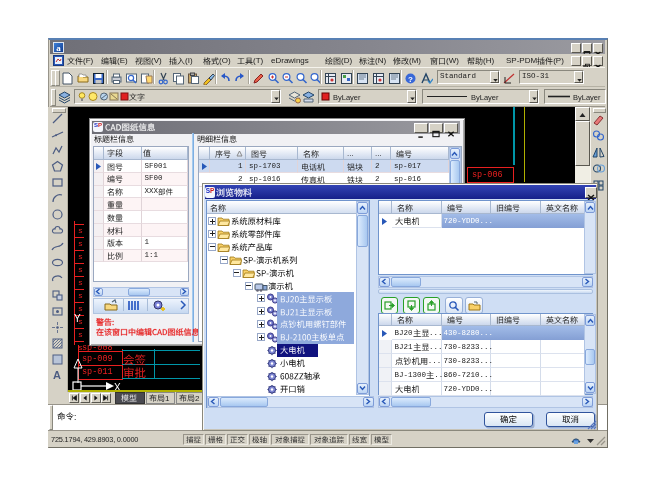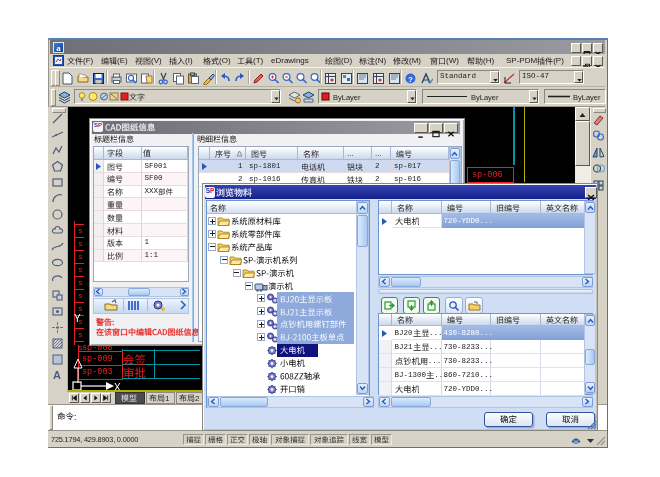--- a/index.html
+++ b/index.html
@@ -375,21 +375,21 @@
     </div>
     <div style="position:absolute;left:490px;top:71px;width:9px;height:12px;background:#d6d2c6;border:1px solid;border-color:#fff #5a5850 #5a5850 #fff;box-sizing:border-box"><svg width="9" height="12" viewBox="0 0 10 10">
         <path d="M2.5 4l2.5 3 2.5-3z" fill="#222"></path>
       </svg></div>
     <div style="position:absolute;left:503px;top:71px;width:13px;height:13px"><svg width="13" height="13" viewBox="0 0 13 13">
         <path d="M1 11L11 2" stroke="#c03030" stroke-width="1.2"></path>
         <path d="M2 5v6h6" stroke="#222" fill="none"></path>
       </svg></div>
     <div style="position:absolute;left:519px;top:70px;width:65px;height:14px;background:#d6d2c6;border:1px solid;border-color:#8a887e #fff #fff #8a887e;box-sizing:border-box"></div>
     <div style="position:absolute;left:522px;top:72.75px;display:flex;align-items:flex-end;height:7.5px">
-      <span style="font:normal 7.5px 'Liberation Mono',monospace;color:#222;white-space:pre;line-height:7.5px">ISO-47</span>
+      <span style="font:normal 7.5px 'Liberation Mono',monospace;color:#222;white-space:pre;line-height:7.5px">ISO-31</span>
     </div>
     <div style="position:absolute;left:574px;top:71px;width:9px;height:12px;background:#d6d2c6;border:1px solid;border-color:#fff #5a5850 #5a5850 #fff;box-sizing:border-box"><svg width="9" height="12" viewBox="0 0 10 10">
         <path d="M2.5 4l2.5 3 2.5-3z" fill="#222"></path>
       </svg></div>
     <div style="position:absolute;left:50px;top:87px;width:555px;height:20px;background:#d6d2c6;border-bottom:1px solid #98948a;box-sizing:border-box"></div>
     <div style="position:absolute;left:51px;top:89px;width:3px;height:15px;border:1px solid;border-color:#fff #8a887e #8a887e #fff"></div>
     <div style="position:absolute;left:58px;top:90px;width:13px;height:13px"><svg width="13" height="13" viewBox="0 0 13 13">
         <path d="M6.5 1L12 4 6.5 7 1 4z" fill="#88b0e0" stroke="#246"></path>
         <path d="M1 6.5L6.5 9.5 12 6.5" fill="none" stroke="#246"></path>
         <path d="M1 9L6.5 12 12 9" fill="none" stroke="#246"></path>
@@ -587,21 +587,21 @@
     <div style="position:absolute;left:122px;top:364.2px;width:78px;height:1.2px;background:#0096a8"></div>
     <div style="position:absolute;left:122px;top:378px;width:78px;height:1.2px;background:#0096a8"></div>
     <div style="position:absolute;left:154px;top:349px;width:1.2px;height:30px;background:#0096a8"></div>
     <div style="position:absolute;left:82px;top:343.5px;display:flex;align-items:flex-start;height:23px">
       <span style="font:normal 8.5px 'Liberation Mono',monospace;color:#e82020;white-space:pre;line-height:8.5px">sp-008</span>
     </div>
     <div style="position:absolute;left:82px;top:354.5px;display:flex;align-items:flex-end;height:8.5px">
       <span style="font:normal 8.5px 'Liberation Mono',monospace;color:#e82020;white-space:pre;line-height:8.5px">sp-009</span>
     </div>
     <div style="position:absolute;left:82px;top:368.3px;display:flex;align-items:flex-end;height:8.5px">
-      <span style="font:normal 8.5px 'Liberation Mono',monospace;color:#e82020;white-space:pre;line-height:8.5px">sp-003</span>
+      <span style="font:normal 8.5px 'Liberation Mono',monospace;color:#e82020;white-space:pre;line-height:8.5px">sp-011</span>
     </div>
     <div style="position:absolute;left:123px;top:353.5px">
       <svg width="23.0" height="11.5" viewBox="0 0 2000 1000" style="fill:#e82020;flex:none;display:block">
         <use href="#g20250" transform="translate(0,880) scale(1,-1)"></use>
         <use href="#g31614" transform="translate(1000,880) scale(1,-1)"></use>
       </svg>
     </div>
     <div style="position:absolute;left:123px;top:367.2px">
       <svg width="23.0" height="11.5" viewBox="0 0 2000 1000" style="fill:#e82020;flex:none;display:block">
         <use href="#g23457" transform="translate(0,880) scale(1,-1)"></use>
@@ -1004,21 +1004,21 @@
     <div style="position:absolute;left:344px;top:160px;width:28px;height:13px;background:#cddaf0;border-right:1px solid #e0d4d8;border-bottom:1px solid #e8dce0;box-sizing:border-box"></div>
     <div style="position:absolute;left:372px;top:160px;width:19px;height:13px;background:#cddaf0;border-right:1px solid #e0d4d8;border-bottom:1px solid #e8dce0;box-sizing:border-box"></div>
     <div style="position:absolute;left:391px;top:160px;width:58px;height:13px;background:#cddaf0;border-right:1px solid #e0d4d8;border-bottom:1px solid #e8dce0;box-sizing:border-box"></div>
     <svg style="position:absolute;left:201px;top:162px" width="7" height="9" viewBox="0 0 7 9">
       <path d="M1 1l5 3.5L1 8z" fill="#2858b8"></path>
     </svg>
     <div style="position:absolute;left:238px;top:162.5px;display:flex;align-items:flex-end;height:7.5px">
       <span style="font:normal 7.5px 'Liberation Mono',monospace;color:#222;white-space:pre;line-height:7.5px">1</span>
     </div>
     <div style="position:absolute;left:249px;top:162.5px;display:flex;align-items:flex-end;height:7.5px">
-      <span style="font:normal 7.5px 'Liberation Mono',monospace;color:#222;white-space:pre;line-height:7.5px">sp-1801</span>
+      <span style="font:normal 7.5px 'Liberation Mono',monospace;color:#222;white-space:pre;line-height:7.5px">sp-1703</span>
     </div>
     <div style="position:absolute;left:301px;top:162.5px">
       <svg width="24.0" height="8" viewBox="0 0 3000 1000" style="fill:#222;flex:none;display:block">
         <use href="#g30005" transform="translate(0,880) scale(1,-1)"></use>
         <use href="#g35805" transform="translate(1000,880) scale(1,-1)"></use>
         <use href="#g26426" transform="translate(2000,880) scale(1,-1)"></use>
       </svg>
     </div>
     <div style="position:absolute;left:347px;top:162.5px">
       <svg width="16.0" height="8" viewBox="0 0 2000 1000" style="fill:#222;flex:none;display:block">

